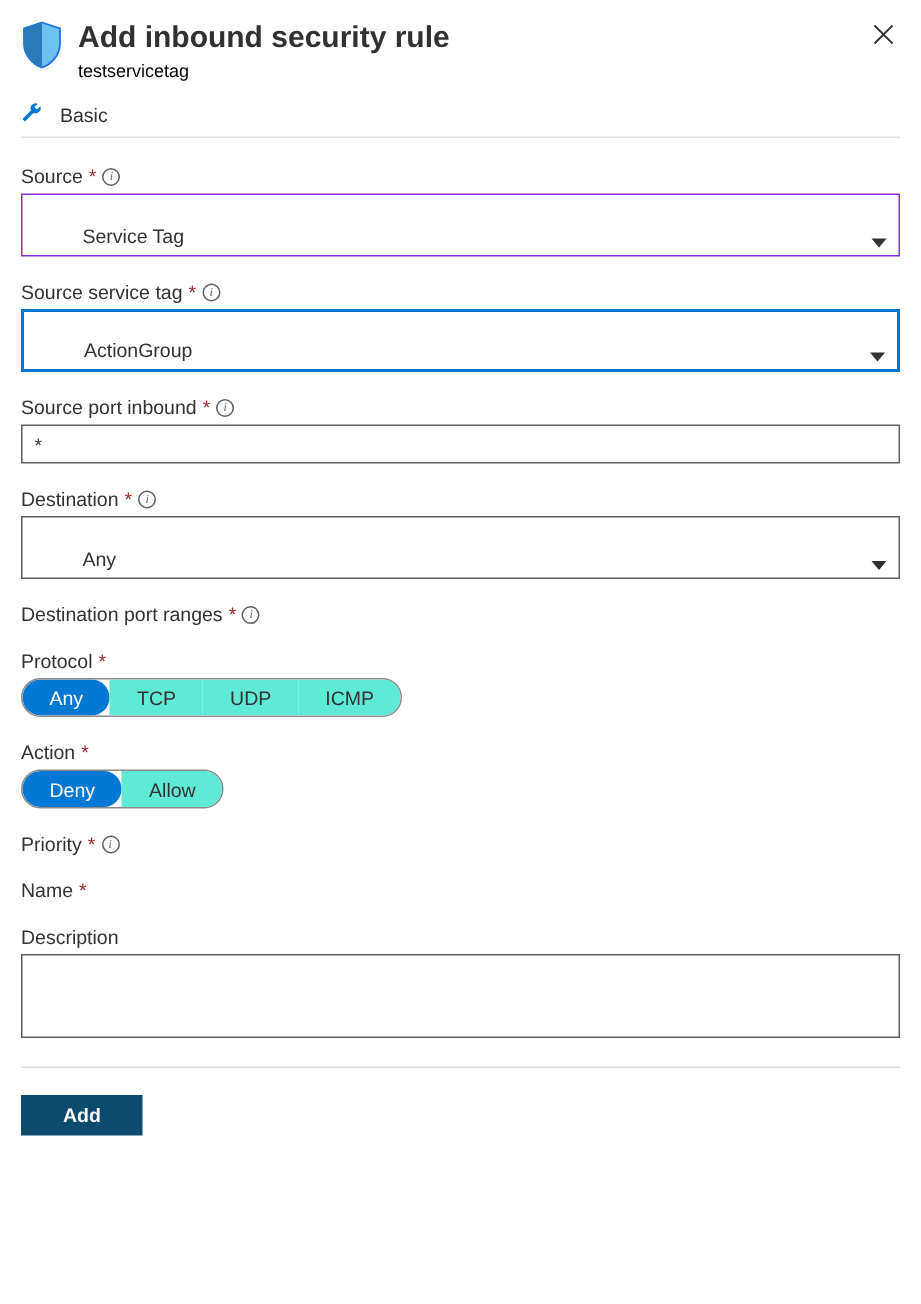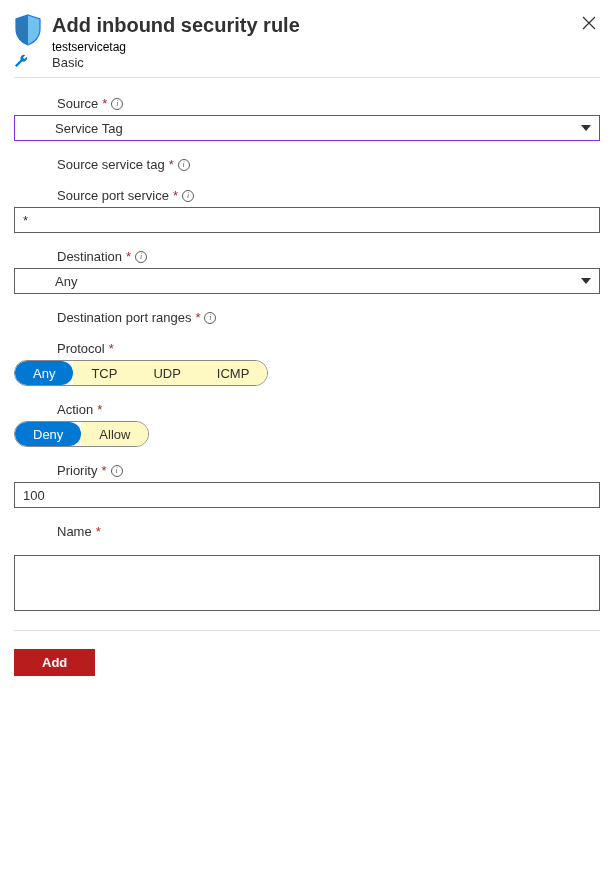--- a/index.html
+++ b/index.html
@@ -11,38 +11,38 @@
       padding: 12px 14px;
       background: #fff;
     }
     .header-row { display: flex; align-items: flex-start; }
     .shield { flex: 0 0 auto; margin-right: 10px; margin-top: 2px; }
     .title-block { flex: 1; }
     .page-title { font-size: 20px; font-weight: 600; color: #323130; line-height: 1.3; }
     .subtitle { font-size: 12px; color: #000000; margin-top: 2px; }
     .close-btn { cursor: pointer; padding: 4px; color: #323130; font-size: 16px; line-height: 1; }
     .toolbar {
+      margin-top: 14px;
       border-bottom: 1px solid #e1dfdd;
       padding-bottom: 6px;
       display: flex;
       align-items: center;
-      gap: 24px;
+      gap: 12px;
     }
     .wrench { color: #0078d4; }
     .toolbar-label { font-size: 13px; color: #323130; }
     .form-section { margin-top: 18px; }
     .field { margin-bottom: 16px; }
     .field-label {
       font-size: 13px;
       color: #323130;
       display: flex;
       align-items: center;
       gap: 4px;
       margin-bottom: 4px;
-      margin-left: 43px;
     }
     .req { color: #a4262c; }
     .info-icon {
       width: 12px; height: 12px;
       border: 1px solid #605e5c;
       border-radius: 50%;
       display: inline-flex;
       align-items: center;
       justify-content: center;
       font-size: 8px;
@@ -56,23 +56,23 @@
       border: 1px solid #605e5c;
       padding: 5px 8px;
       font-size: 13px;
       font-family: inherit;
       background: #fff;
       color: #323130;
     }
     .select-box {
       display: flex;
       justify-content: space-between;
-      align-items: center;
+      align-items: flex-end;
       cursor: pointer;
-      height: 26px;
+      height: 42px;
       padding-left: 40px;
     }
     .select-box.purple { border-color: #8a2be2; }
     .select-box.blue { border: 2px solid #0078d4; }
     .chevron {
       width: 0; height: 0;
       border-left: 5px solid transparent;
       border-right: 5px solid transparent;
       border-top: 6px solid #323130;
     }
@@ -84,37 +84,37 @@
       border-radius: 14px;
       overflow: hidden;
       height: 26px;
     }
     .pill {
       padding: 0 18px;
       display: flex;
       align-items: center;
       font-size: 13px;
       cursor: pointer;
-      background: #fef9c3;
+      background: #5eead4;
       color: #323130;
       white-space: nowrap;
     }
     .pill.selected {
       background: #0078d4;
       color: #fff;
       border-radius: 14px;
       font-weight: 400;
     }
     .divider {
       border-top: 1px solid #e1dfdd;
       margin-top: 8px;
     }
     .footer { margin-top: 18px; }
     .add-btn {
-      background: #b91c1c;
+      background: #0c4a6e;
       color: #fff;
       border: none;
       padding: 6px 28px;
       font-size: 13px;
       font-family: inherit;
       cursor: pointer;
       font-weight: 600;
     }
   </style>
 </head>
@@ -160,25 +160,29 @@
       <span class="chevron"></span>
     </div>
   </div>
 
   <div class="field">
     <div class="field-label">
       <span>Source service tag</span>
       <span class="req">*</span>
       <span class="info-icon">i</span>
     </div>
-  </div>
-
-  <div class="field">
-    <div class="field-label">
-      <span>Source port service</span>
+    <div class="select-box blue">
+      <span>ActionGroup</span>
+      <span class="chevron"></span>
+    </div>
+  </div>
+
+  <div class="field">
+    <div class="field-label">
+      <span>Source port inbound</span>
       <span class="req">*</span>
       <span class="info-icon">i</span>
     </div>
     <input class="text-input" value="*" style="">
   </div>
 
   <div class="field">
     <div class="field-label">
       <span>Destination</span>
       <span class="req">*</span>
@@ -221,31 +225,33 @@
       <div class="pill">Allow</div>
     </div>
   </div>
 
   <div class="field">
     <div class="field-label">
       <span>Priority</span>
       <span class="req">*</span>
       <span class="info-icon">i</span>
     </div>
-    <input class="text-input" value="100" style="">
   </div>
 
   <div class="field">
     <div class="field-label">
       <span>Name</span>
       <span class="req">*</span>
     </div>
   </div>
 
   <div class="field">
+    <div class="field-label">
+      <span>Description</span>
+    </div>
     <textarea class="textarea-box" style=""></textarea>
   </div>
 
 </div>
 
 <div class="divider"></div>
 
 <div class="footer">
   <button class="add-btn">Add</button>
 </div>

